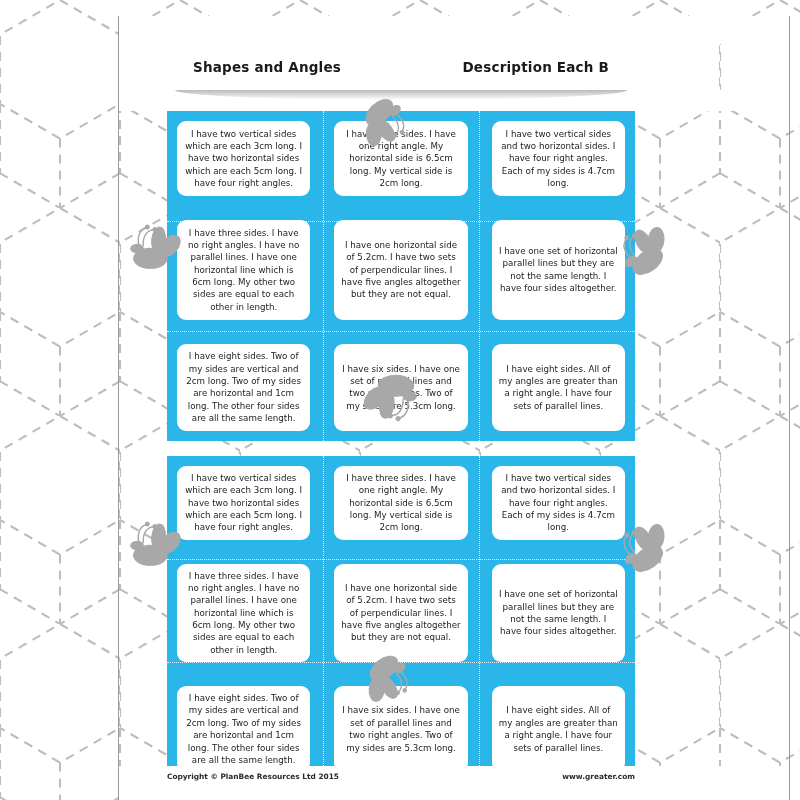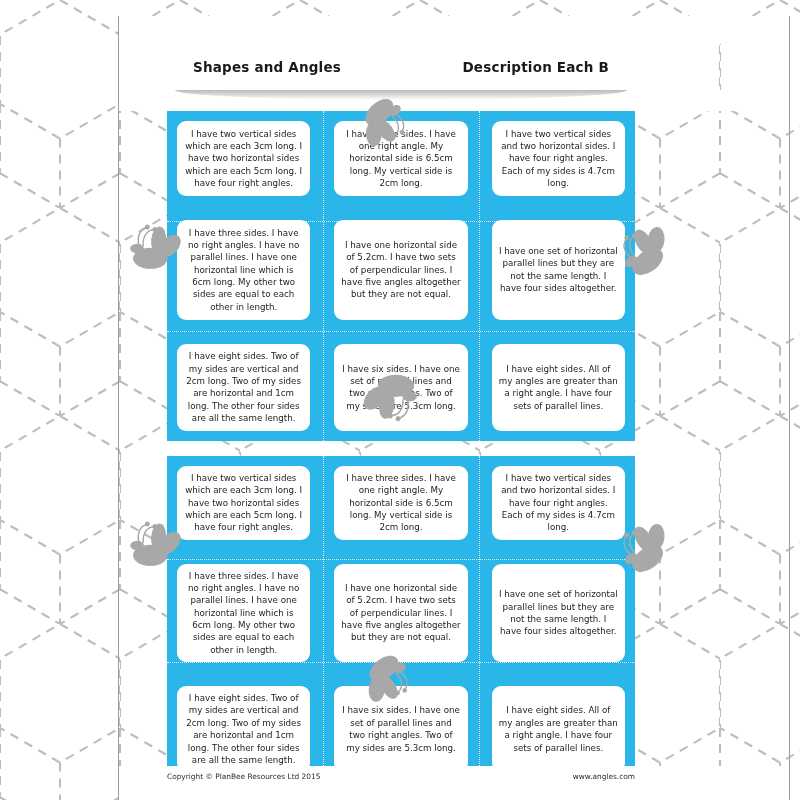--- a/index.html
+++ b/index.html
@@ -148,21 +148,21 @@
     left: 48px;
     top: 750px;
     width: 468px;
     height: 20px;
     display: flex;
     align-items: center;
     justify-content: space-between;
   }
   .footer-text {
     font-family: "DejaVu Sans", sans-serif;
-    font-weight: normal;
+    font-weight: bold;
     font-size: 7.4px;
     color: #2a2a2a;
     white-space: nowrap;
   }
 
   
   .bee {
     position: absolute;
     pointer-events: none;
   }
@@ -309,21 +309,21 @@
     <div class="card-cell">
       <div class="card">
         <span class="card-text">I have eight sides. All of my angles are greater than a right angle. I have four sets of parallel lines.</span>
       </div>
     </div>
   </div>
 
   <div id="footer-white"></div>
   <div id="footer">
     <span class="footer-text">Copyright © PlanBee Resources Ltd 2015</span>
-    <span class="footer-text">www.angles.com</span>
+    <span class="footer-text">www.greater.com</span>
   </div>
 </div>
 
 <div id="bee-layer">
     <div class="bee" style="left: 348px; top: 92px; transform: rotate(155deg) scale(1); transform-origin: center center;"><svg width="58" height="50" viewBox="0 0 58 50" xmlns="http://www.w3.org/2000/svg">
         <g fill="#a8a8a8" stroke="#a8a8a8" stroke-width="1">
           <ellipse cx="24" cy="32" rx="16" ry="9.5" transform="rotate(-18 24 32)"></ellipse>
           <ellipse cx="38" cy="15" rx="7.5" ry="12" transform="rotate(24 38 15)"></ellipse>
           <ellipse cx="26" cy="13" rx="6.5" ry="12.5" transform="rotate(-12 26 13)"></ellipse>
           <ellipse cx="9" cy="27" rx="6" ry="4" transform="rotate(-20 9 27)"></ellipse>

